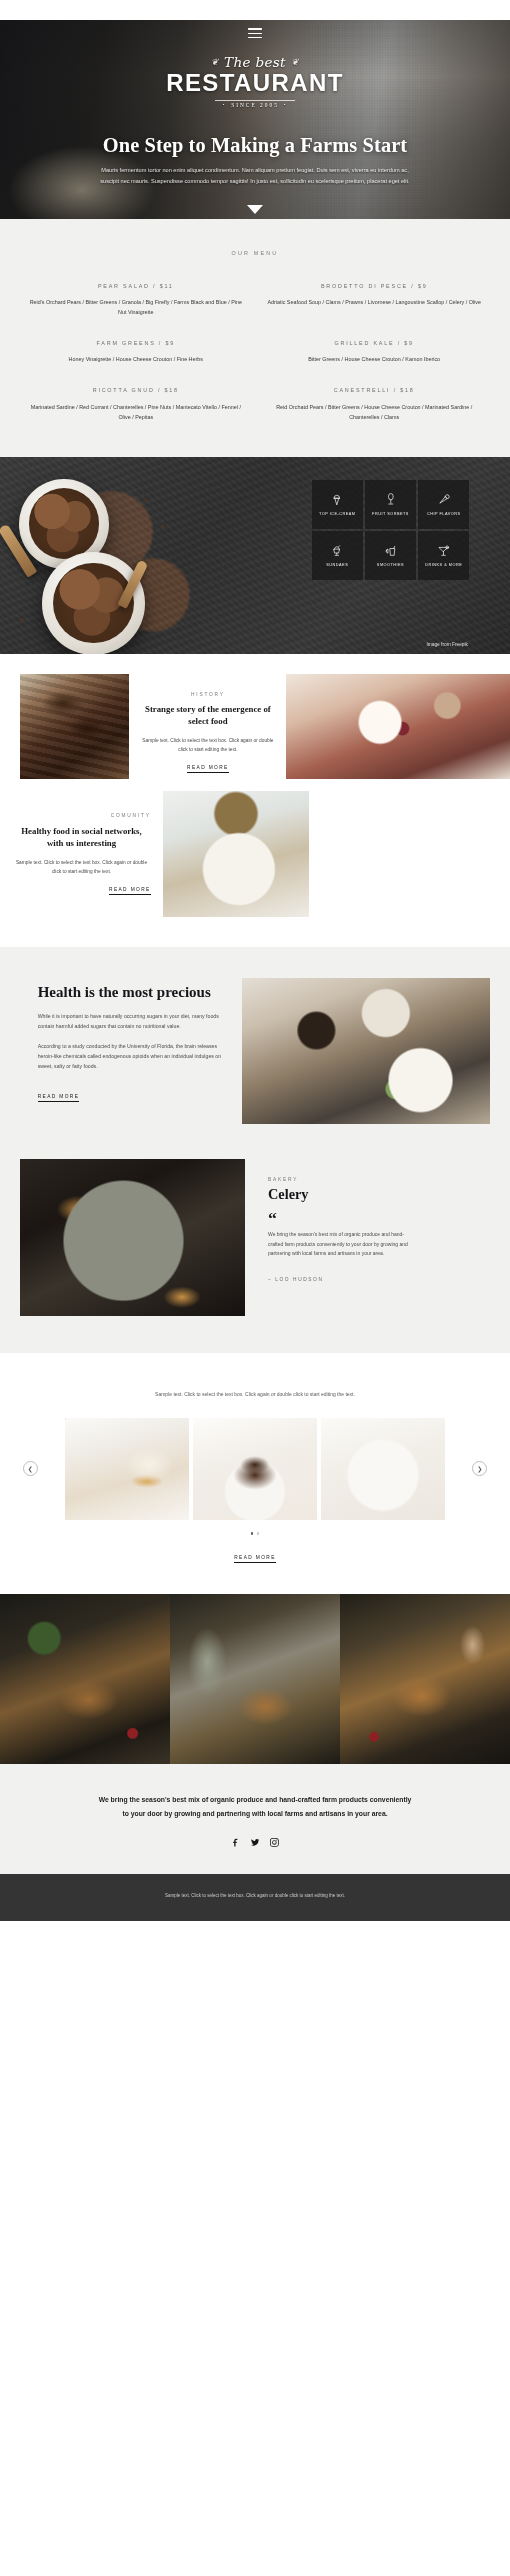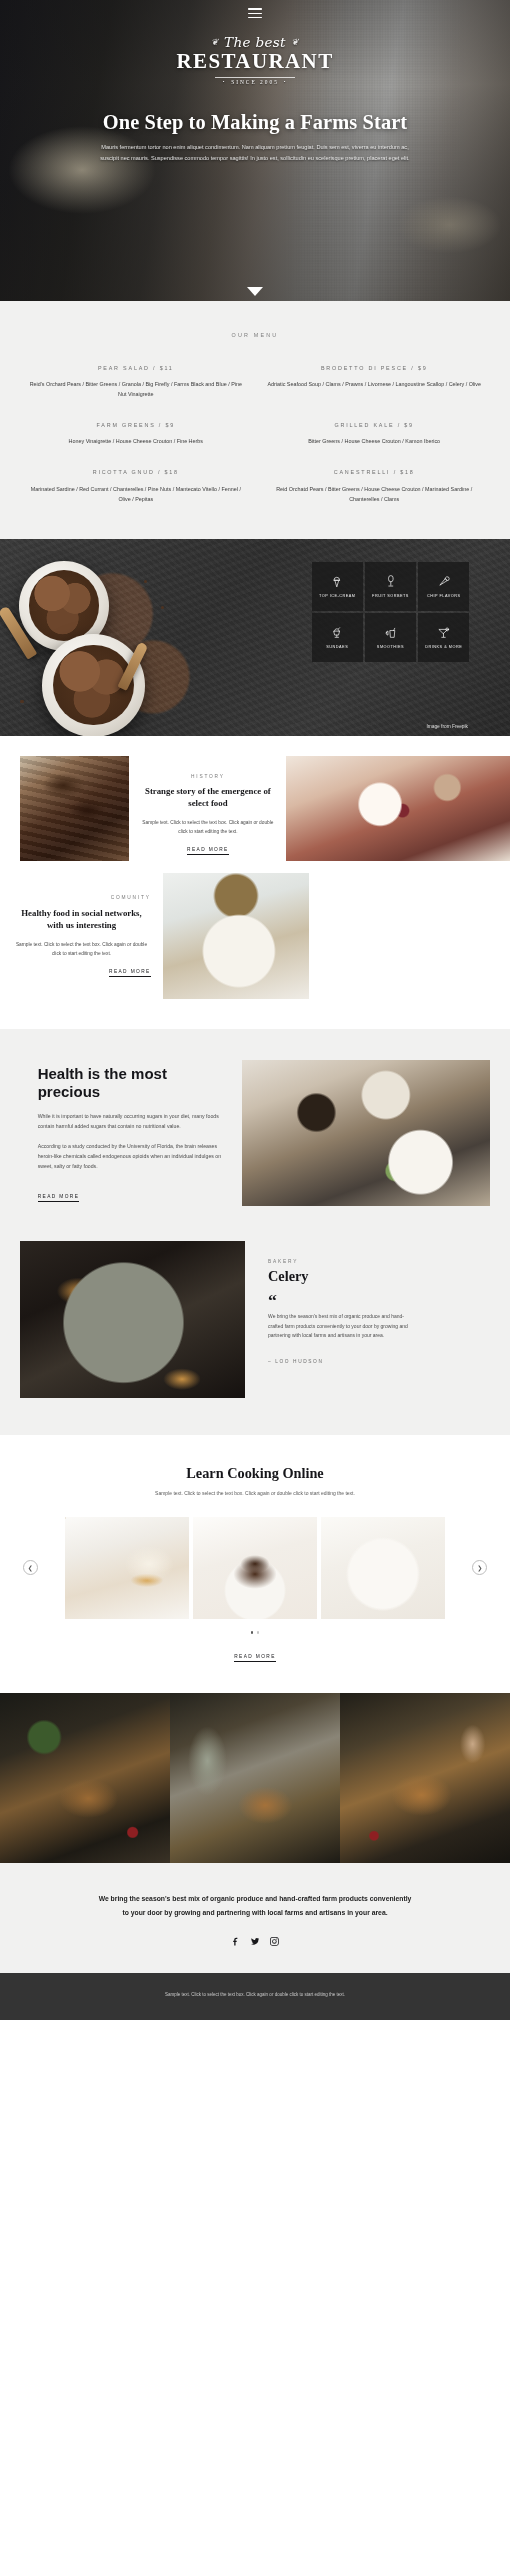--- a/index.html
+++ b/index.html
@@ -8,23 +8,24 @@
     font-family: "Liberation Sans", sans-serif;
     background: #ffffff;
     color: #2b2b2b;
     -webkit-font-smoothing: antialiased;
   }
   .page { width: 510px; position: relative; overflow: hidden; }
 
   
   .hero {
     position: relative;
-    height: 301px;
+    height: 199px;
     overflow: hidden;
     background: #3b3a38;
+    margin-top: 20px;
   }
   .hero-bg {
     position: absolute; inset: 0;
     background:
       radial-gradient(ellipse 102px 61px at 82px 170px, rgba(232,220,190,0.92), rgba(232,220,190,0) 72%),
       radial-gradient(ellipse 75px 41px at 449px 225px, rgba(226,214,186,0.75), rgba(226,214,186,0) 70%),
       linear-gradient(100deg, #16161a 0%, #23221f 20%, #3d3a35 34%, #6b6257 45%, #8d8378 52%, #adaba6 62%, #c9c9c6 72%, #9a948c 84%, #5d564c 100%);
   }
   .hero-bg::after {
     content:"";
@@ -53,23 +54,23 @@
     font-family: "DejaVu Serif", serif;
     font-style: italic;
     font-size: 13.6px;
     letter-spacing: 0.3px;
     text-shadow: 0 0.7px 2px rgba(0,0,0,.6);
   }
   .logo-script::before, .logo-script::after {
     content:"\2766"; font-size: 8.8px; opacity:.85; vertical-align: 2px; margin: 0 5.4px;
   }
   .logo-main {
-    font-family: Liberation Serif, serif;
+    font-family: Liberation Sans, sans-serif;
     font-weight: 700;
-    font-size: 21px;
+    font-size: 24px;
     letter-spacing: 1.4px;
     margin: 1.4px 0 0;
     text-shadow: 0 1.4px 3.4px rgba(0,0,0,.55);
   }
   .logo-sub {
     font-family: "DejaVu Serif", serif;
     font-style: italic;
     font-size: 11.6px;
     margin-top: 0.7px;
     text-shadow: 0 0.7px 2px rgba(0,0,0,.6);
@@ -241,21 +242,21 @@
     font-size: 4.8px; letter-spacing: 1.4px; color:#17171a; text-transform:uppercase;
     border-bottom: 0.7px solid #17171a; padding-bottom: 2px; cursor:pointer;
   }
   .rm-wrap { text-align:center; }
 
   
   .health { background:#f1f1f0; padding: 31px 0 35px; }
   .health-in { width: 470px; margin: 0 auto; display:flex; gap: 17.7px; }
   .health-left { width: 204px; padding-left: 17.7px; padding-top: 5.4px; }
   .health-title {
-    font-family:Liberation Sans, sans-serif; font-weight:700;
+    font-family:Liberation Serif, serif; font-weight:700;
     font-size: 15px; line-height:1.2; color:#16161a;
   }
   .health-p { font-size: 5.2px; line-height: 1.95; color:#4c4c4c; margin-top: 9.5px; }
   .health-right { flex:1; }
   .img-breakfast { height: 146px; background: linear-gradient(160deg,#e4ded5 0%, #cbbfae 22%, #8d7c66 48%, #47403a 72%, #b5a894 100%); }
   .img-breakfast::after{
     background:
       radial-gradient(circle at 72% 70%, #f7f4ee 0 31px, rgba(247,244,238,0) 33px),
       radial-gradient(circle at 70% 70%, #f3c53f 0 7.5px, rgba(243,197,63,0) 8.8px),
       radial-gradient(circle at 62% 76%, #7fa05a 0 9.5px, rgba(127,160,90,0) 11px),
@@ -541,21 +542,20 @@
         <div class="rev-eyebrow">BAKERY</div>
         <div class="rev-title">Celery</div>
         <div class="rev-quote">“</div>
         <div class="rev-body">We bring the season's best mix of organic produce and hand-crafted farm products conveniently to your door by growing and partnering with local farms and artisans in your area.</div>
         <div class="rev-author">– LOO HUDSON</div>
       </div>
     </div>
   </section>
 
   <section class="learn">
-    <h2 class="learn-title">Learn Cooking Online</h2>
     <p class="learn-sub">Sample text. Click to select the text box. Click again or double click to start editing the text.</p>
 
     <div class="carousel">
       <div class="arrow-btn arrow-left">❮</div>
       <div class="slides">
         <div class="ph slide img-cake1"></div>
         <div class="ph slide img-cake2"></div>
         <div class="ph slide img-cake3"></div>
       </div>
       <div class="arrow-btn arrow-right">❯</div>

